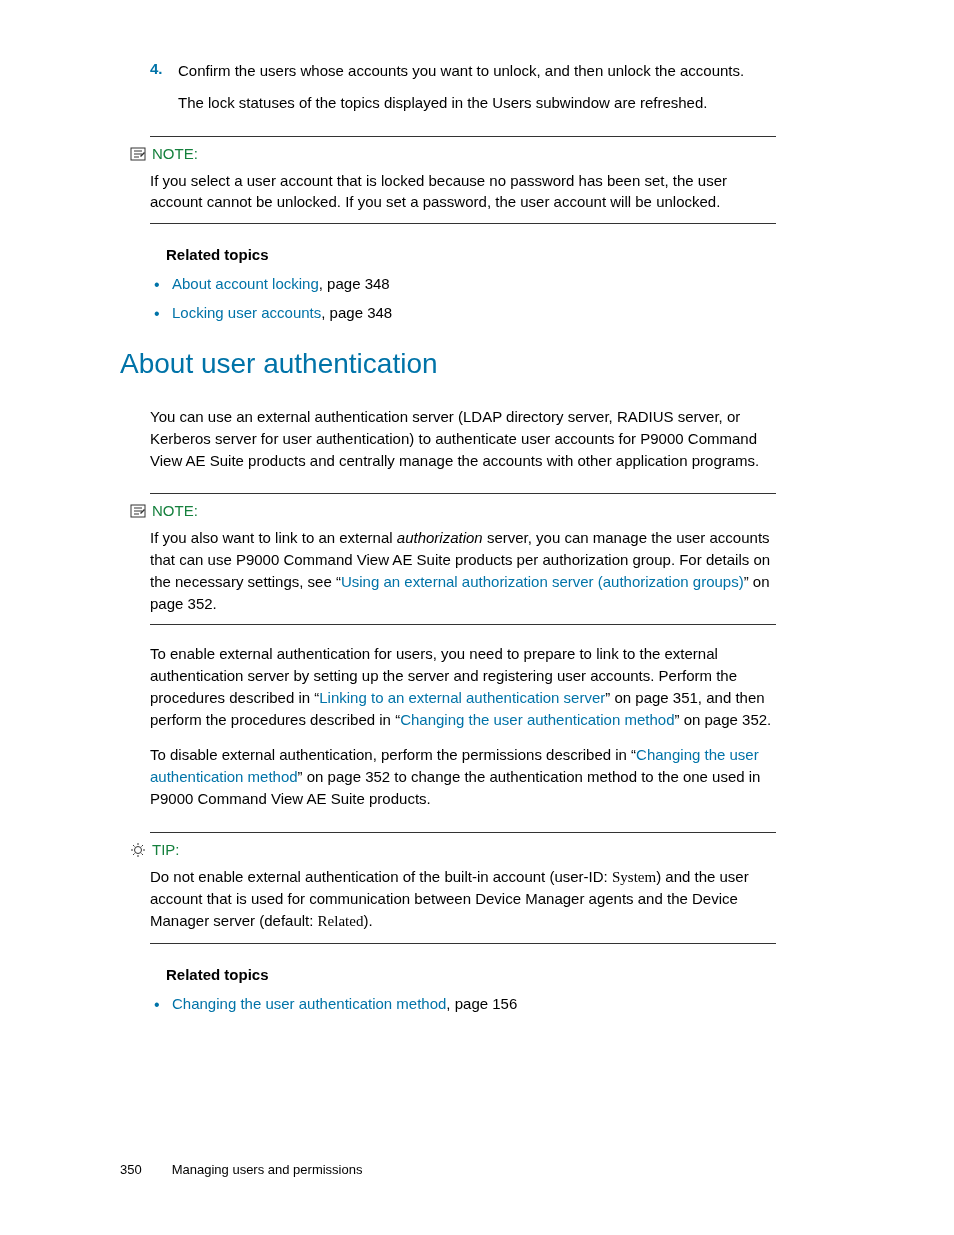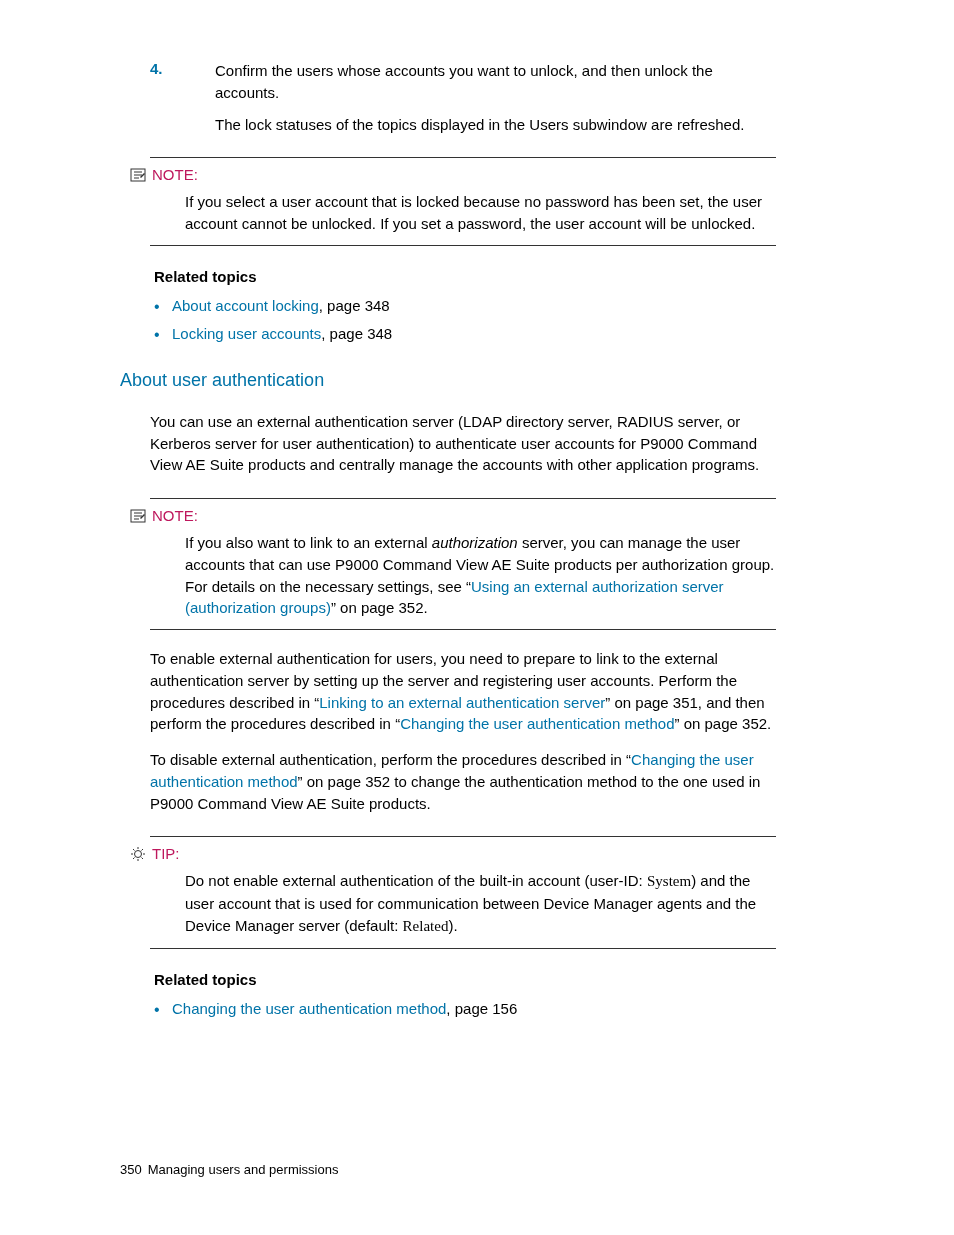--- a/index.html
+++ b/index.html
@@ -9,39 +9,39 @@
     color: #000;
     background: #fff;
     width: 954px;
     height: 1235px;
     position: relative;
     padding: 60px 178px 40px 120px;
   }
   .content { margin-left: 30px; }
   .step-row { display: flex; margin-bottom: 10px; }
   .step-num { color: #0073a8; font-weight: bold; min-width: 28px; font-size: 15px; }
-  .step-text { flex: 1; line-height: 1.45; margin-left: 37px; }
+  .step-text { flex: 1; line-height: 1.45; }
   .step-sub { margin-top: 10px; line-height: 1.45; }
   .divider { border-top: 1px solid #333; margin: 22px 0 8px 0; }
   .divider-below { border-top: 1px solid #333; margin: 10px 0 18px 0; }
   .note-row { display: flex; align-items: flex-start; gap: 6px; margin-left: -20px; }
   .note-icon { width: 16px; height: 14px; margin-top: 2px; flex-shrink: 0; }
   .tip-icon { width: 16px; height: 16px; margin-top: 1px; flex-shrink: 0; }
-  .note-label { color: #be185d; font-size: 15px; }
-  .note-body { margin-top: 8px; line-height: 1.45; margin-left: 35px; }
-  .related-heading { font-weight: bold; margin: 22px 0 10px 4px; }
+  .note-label { color: #15803d; font-size: 15px; }
+  .note-body { margin-top: 8px; line-height: 1.45; }
+  .related-heading { font-weight: bold; margin: 22px 0 10px 16px; }
   .bullet-list { list-style: none; }
   .bullet-list li { position: relative; padding-left: 22px; margin-bottom: 6px; line-height: 1.5; }
   .bullet-list li::before { content: "•"; position: absolute; left: 4px; color: #0073a8; font-size: 16px; }
   .link { color: #0073a8; }
-  .h2 { color: #0073a8; font-size: 18px; font-weight: normal; margin: 24px 0 20px -30px; }
+  .h2 { color: #0073a8; font-size: 28px; font-weight: normal; margin: 24px 0 26px -30px; }
   .para { line-height: 1.45; margin-bottom: 14px; }
   .italic { font-style: italic; }
   .mono { font-family: Liberation Serif, serif; }
-  .footer { position: absolute; bottom: 58px; left: 120px; font-size: 13px; display: flex; gap: 6px; justify-content: space-between; }
+  .footer { position: absolute; bottom: 58px; left: 120px; font-size: 13px; display: flex; gap: 30px; justify-content: space-between; }
 </style>
 </head>
 <body>
 
 <div class="content">
 
   <div class="step-row">
     <div class="step-num">4.</div>
     <div class="step-text">
       <div>Confirm the users whose accounts you want to unlock, and then unlock the accounts.</div>
@@ -81,21 +81,21 @@
         <line x1="4" y1="10" x2="9" y2="10" stroke="#333"></line>
         <path d="M10 9 L14 5 L15 6 L11 10 Z" fill="#333"></path>
       </svg>
     <span class="note-label">NOTE:</span>
   </div>
   <div class="note-body"><span>If you also want to link to an external </span><span class="italic">authorization</span><span> server, you can manage the user accounts that can use P9000 Command View AE Suite products per authorization group. For details on the necessary settings, see “</span><span class="link">Using an external authorization server (authorization groups)</span><span>” on page 352.</span></div>
   <div class="divider-below"></div>
 
   <p class="para"><span>To enable external authentication for users, you need to prepare to link to the external authentication server by setting up the server and registering user accounts. Perform the procedures described in “</span><span class="link">Linking to an external authentication server</span><span>” on page 351, and then perform the procedures described in “</span><span class="link">Changing the user authentication method</span><span>” on page 352.</span></p>
 
-  <p class="para"><span>To disable external authentication, perform the procedures described in “</span><span class="link">Changing the user authentication method</span><span>” on page 352 to change the authentication method to the one used in P9000 Command View AE Suite products.</span></p>
+  <p class="para"><span>To disable external authentication, perform the permissions described in “</span><span class="link">Changing the user authentication method</span><span>” on page 352 to change the authentication method to the one used in P9000 Command View AE Suite products.</span></p>
 
   <div class="divider"></div>
   <div class="note-row">
     <svg class="tip-icon" viewBox="0 0 16 16">
         <circle cx="8" cy="8" r="3.5" fill="none" stroke="#333" stroke-width="1"></circle>
         <line x1="8" y1="1" x2="8" y2="3" stroke="#333"></line>
         <line x1="8" y1="13" x2="8" y2="15" stroke="#333"></line>
         <line x1="1" y1="8" x2="3" y2="8" stroke="#333"></line>
         <line x1="13" y1="8" x2="15" y2="8" stroke="#333"></line>
         <line x1="3" y1="3" x2="4.5" y2="4.5" stroke="#333"></line>

